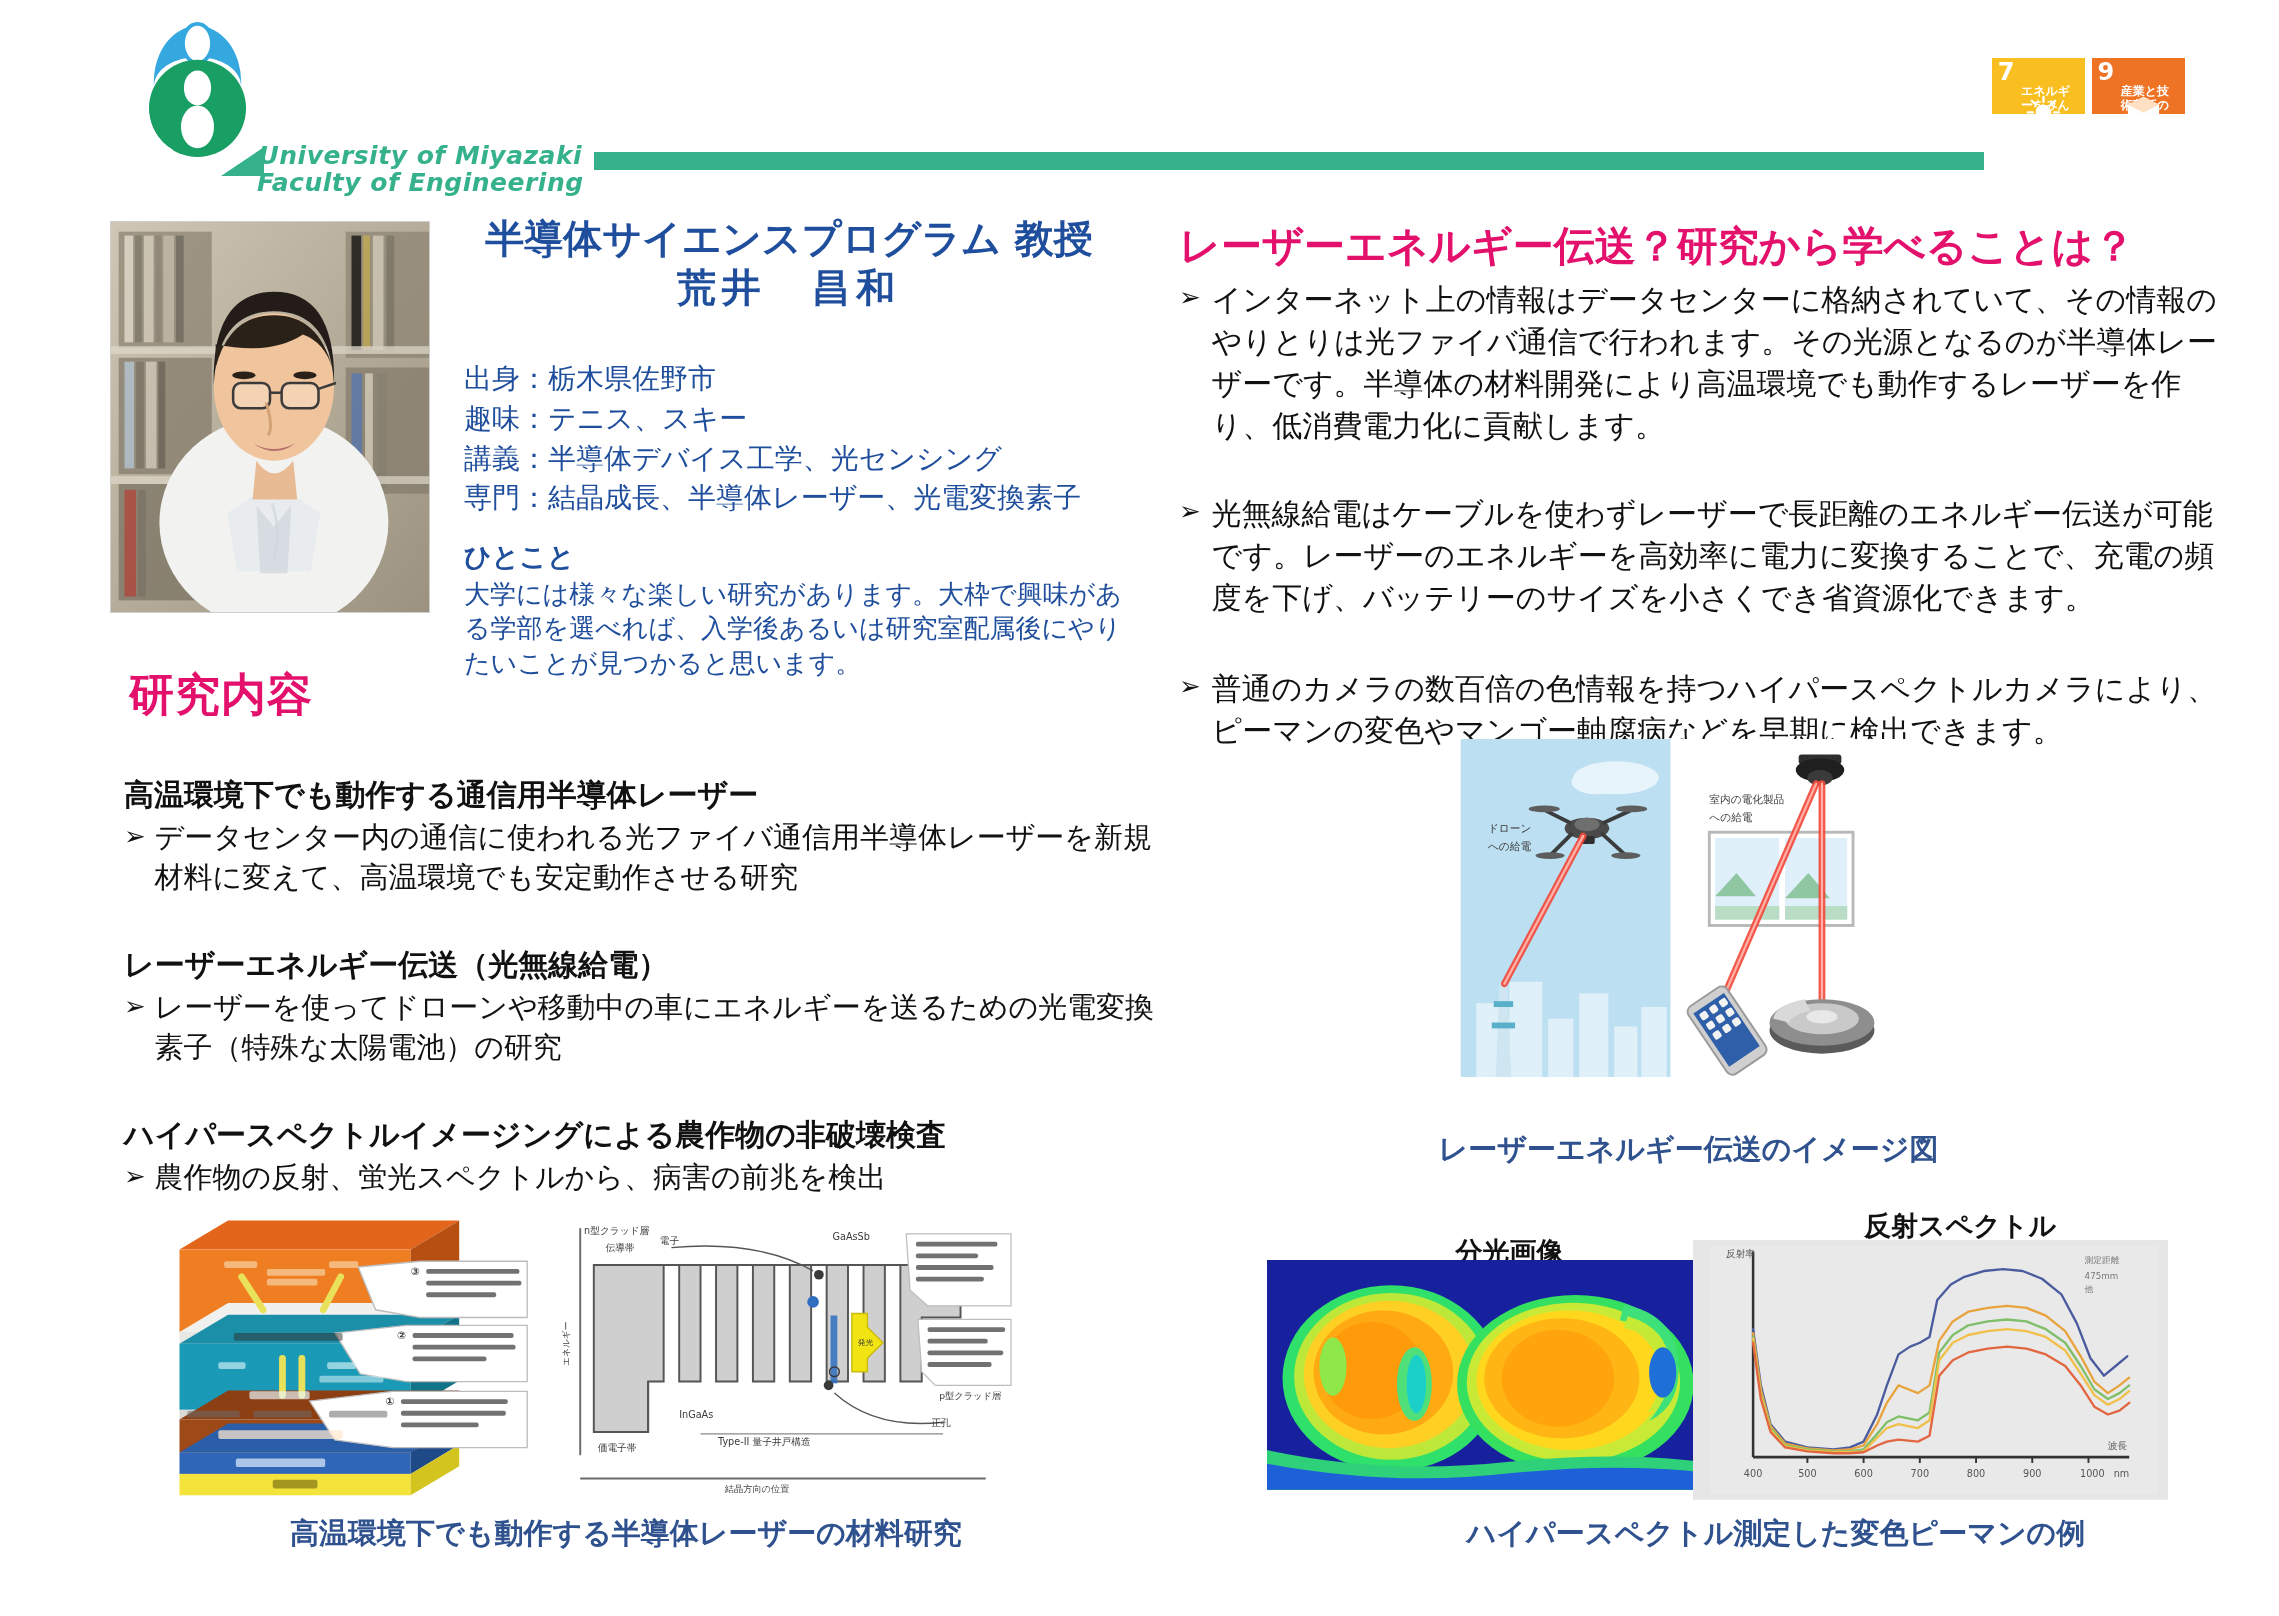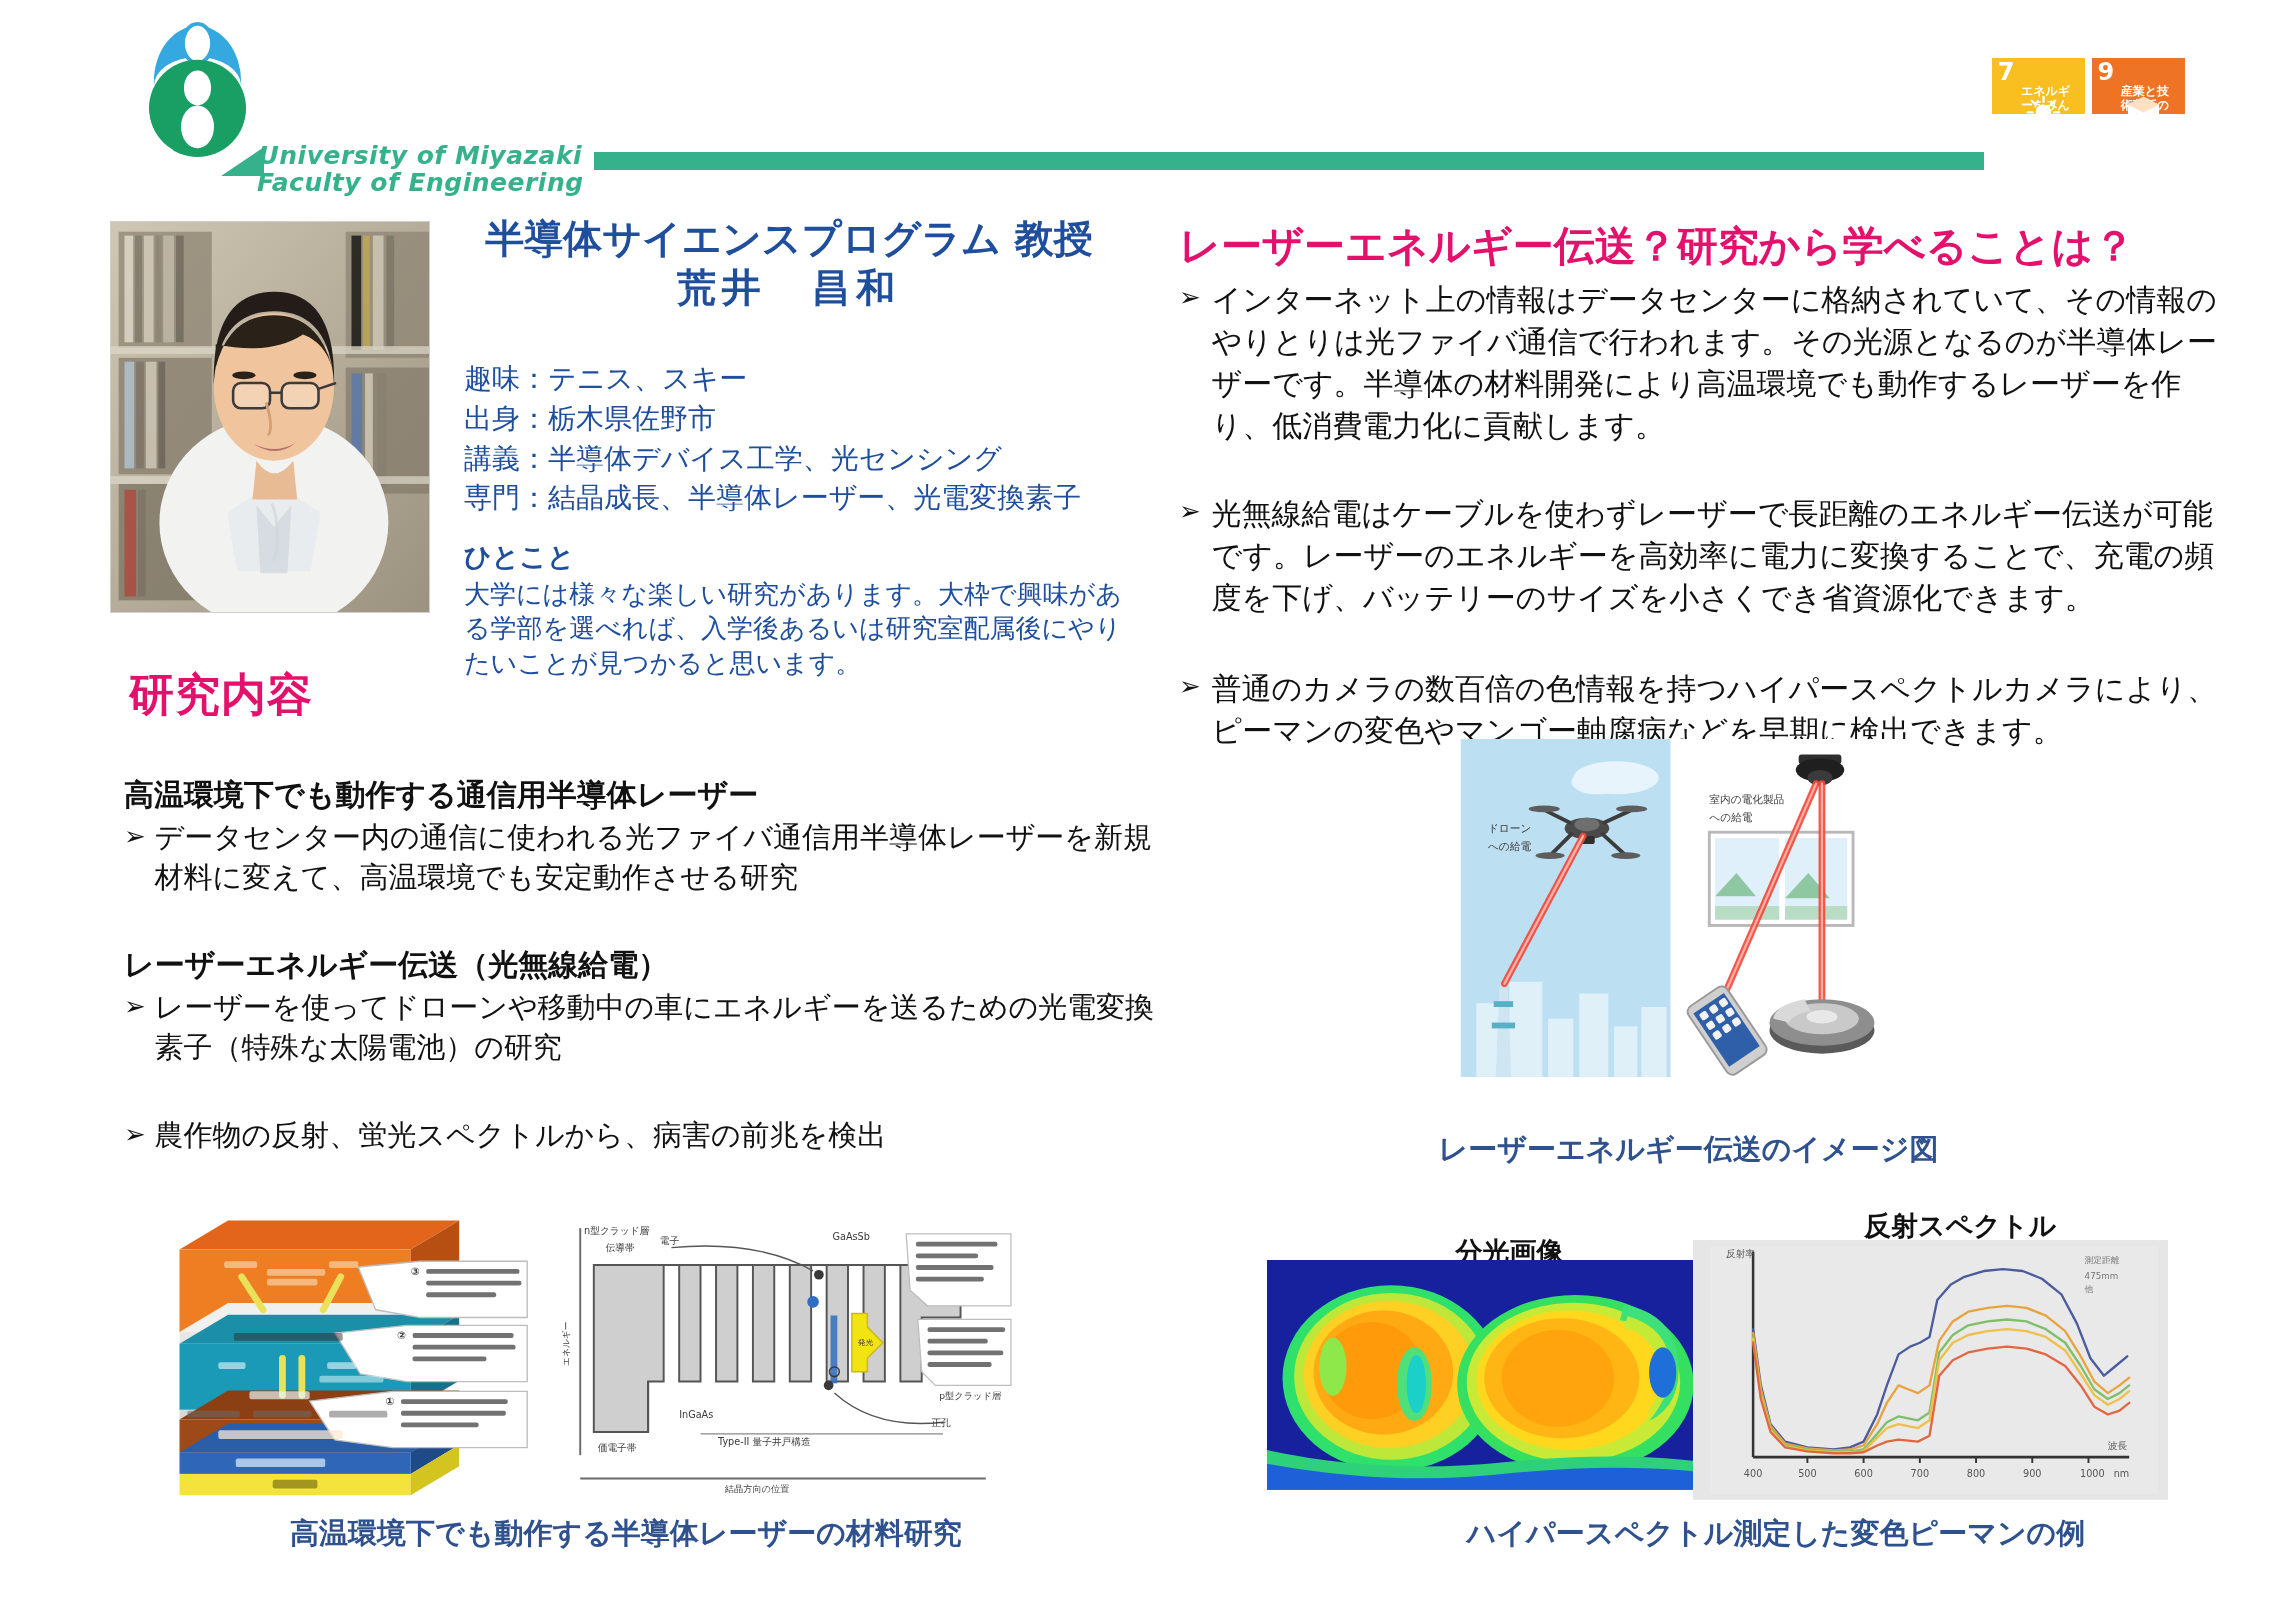--- a/index.html
+++ b/index.html
@@ -208,22 +208,22 @@
     <path d="M150 292 l18 22 18-22 -4 70 -28 0 Z" fill="#cfd6dd" opacity=".7"></path>
   </svg>
 </div>
 
 <div class="prof-head">
   <div>半導体サイエンスプログラム 教授</div>
   <div class="prof-name">荒井　昌和</div>
 </div>
 
 <div class="prof-list">
+  <div>出身：栃木県佐野市</div>
   <div>趣味：テニス、スキー</div>
-  <div>出身：栃木県佐野市</div>
   <div>講義：半導体デバイス工学、光センシング</div>
   <div>専門：結晶成長、半導体レーザー、光電変換素子</div>
 </div>
 
 <div class="hitokoto-t">ひとこと</div>
 <div class="hitokoto-b">大学には様々な楽しい研究があります。大枠で興味がある学部を選べれば、入学後あるいは研究室配属後にやりたいことが見つかると思います。</div>
 
 <div class="kenkyu-title">研究内容</div>
 
 <div class="topic" id="topic1">
@@ -236,20 +236,21 @@
 
 <div class="topic" id="topic2">
   <div class="t-head">レーザーエネルギー伝送（光無線給電）</div>
   <div class="t-body">
     <span class="arrow">➢</span>
     <span class="t-txt">レーザーを使ってドローンや移動中の車にエネルギーを送るための光電変換素子（特殊な太陽電池）の研究</span>
   </div>
 </div>
 
 <div class="topic" id="topic3">
+  <div class="t-head">ハイパースペクトルイメージングによる農作物の非破壊検査</div>
   <div class="t-body">
     <span class="arrow">➢</span>
     <span class="t-txt">農作物の反射、蛍光スペクトルから、病害の前兆を検出</span>
   </div>
 </div>
 
 <div class="figL1">
   <svg viewBox="0 0 418 312">
     <rect width="418" height="312" fill="#fff"></rect>
     <path d="M52 50 L290 50 L340 20 L102 20 Z" fill="#e2651b"></path>

